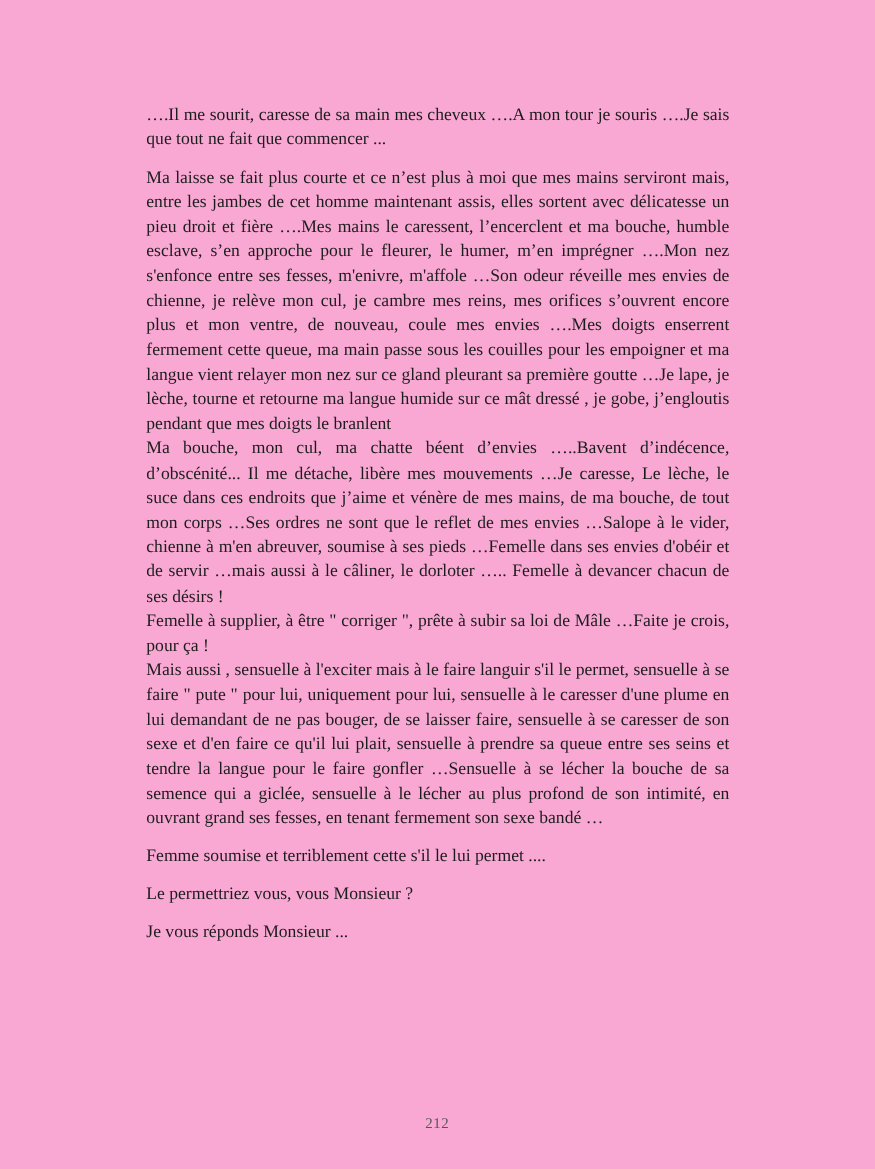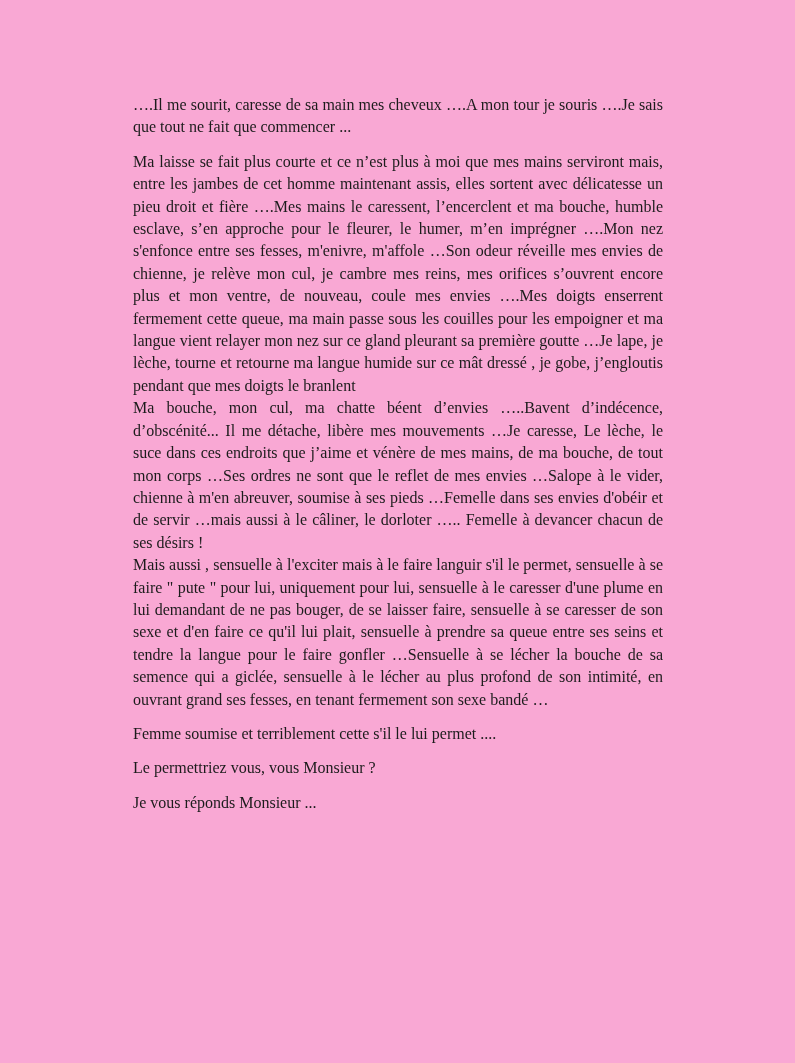--- a/index.html
+++ b/index.html
@@ -47,18 +47,20 @@
   }
 </style>
 </head>
 <body>
 
 <div class="page">
   <div class="text-block">
     <p>….Il me sourit, caresse de sa main mes cheveux  ….A mon tour je souris ….Je sais que tout ne fait que commencer ...</p>
     <p class="spaced">Ma laisse se fait plus courte et ce n’est plus à moi que mes mains serviront mais,  entre les jambes de cet homme maintenant assis, elles sortent avec délicatesse un pieu droit et fière ….Mes mains le caressent,  l’encerclent  et ma bouche, humble esclave, s’en approche pour le fleurer, le humer, m’en imprégner ….Mon nez s'enfonce entre ses fesses, m'enivre, m'affole …Son odeur réveille mes envies de chienne, je relève mon cul, je cambre mes reins, mes orifices s’ouvrent encore plus et mon ventre, de nouveau,  coule mes envies ….Mes doigts enserrent fermement cette queue, ma main passe sous les couilles pour les empoigner et ma langue vient relayer mon nez sur ce gland pleurant sa première goutte …Je lape, je lèche, tourne et retourne ma langue humide sur ce mât dressé , je gobe, j’engloutis pendant que mes doigts le branlent</p>
     <p>Ma bouche,  mon cul, ma chatte  béent d’envies …..Bavent d’indécence, d’obscénité... Il me détache, libère mes mouvements …Je caresse, Le lèche, le suce dans ces endroits que j’aime et vénère de mes mains, de  ma bouche, de tout mon corps …Ses ordres ne sont  que le reflet de mes envies …Salope à le vider, chienne à m'en abreuver, soumise à ses pieds …Femelle dans ses envies d'obéir et de servir …mais aussi à le câliner, le dorloter ….. Femelle à devancer chacun de ses désirs !</p>
+    <p>Femelle à supplier, à être " corriger ", prête à subir sa loi de Mâle …Faite je crois, pour ça !</p>
     <p>Mais aussi , sensuelle à l'exciter mais à le faire languir s'il le permet, sensuelle à se faire " pute " pour lui, uniquement pour lui, sensuelle à le caresser d'une plume en lui demandant de ne pas bouger, de se laisser faire, sensuelle à se caresser de son sexe et d'en faire ce qu'il lui plait, sensuelle à prendre sa queue entre ses seins et tendre la langue pour le faire gonfler …Sensuelle à se lécher la bouche de sa semence qui a giclée, sensuelle à le lécher au plus profond de son intimité, en ouvrant grand ses fesses,  en tenant fermement son sexe bandé …</p>
     <p class="spaced">Femme soumise et terriblement cette s'il le lui permet ....</p>
     <p class="spaced">Le permettriez vous, vous Monsieur ?</p>
     <p class="spaced">Je vous réponds Monsieur ...</p>
   </div>
+  <div class="page-number">212</div>
 </div>
 
 </body></html>

